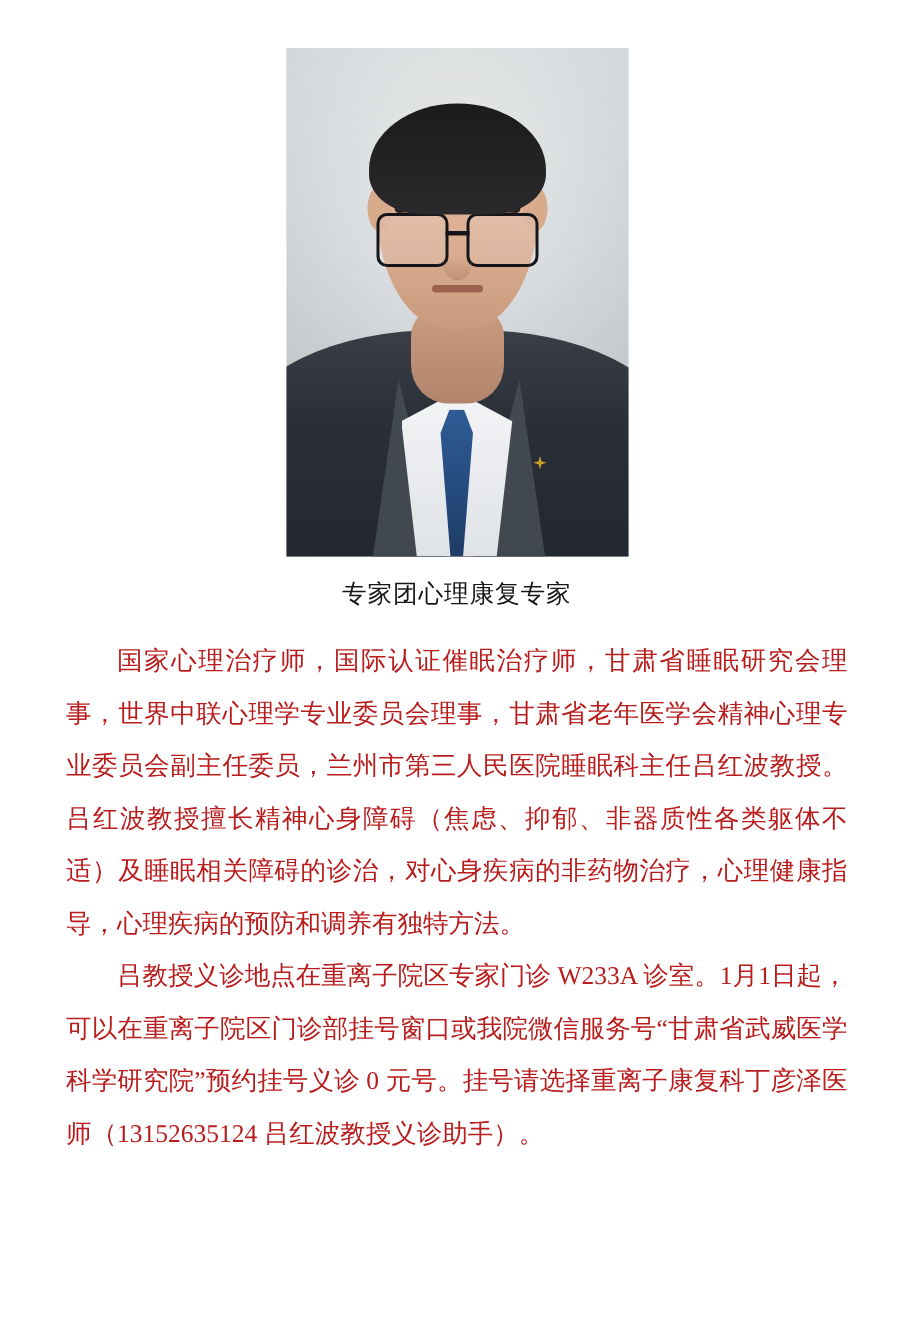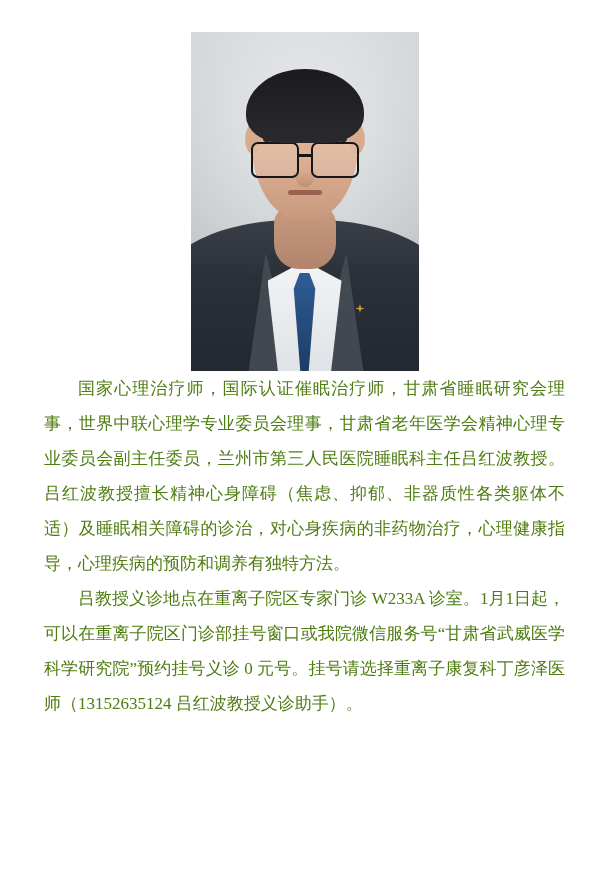--- a/index.html
+++ b/index.html
@@ -195,26 +195,26 @@
     clip-path: polygon(50% 0%, 61% 39%, 100% 50%, 61% 61%, 50% 100%, 39% 61%, 0% 50%, 39% 39%);
   }
   .caption {
     text-align: center;
     font-size: 16.5px;
     margin-top: 14px;
     letter-spacing: 0.5px;
     color: #161616;
   }
   .body-text {
-    margin-top: 0;
+    margin-top: 16px;
     font-size: 17px;
     line-height: 35px;
     text-align: justify;
     text-justify: inter-ideograph;
-    color: #4d7c0f;
+    color: #b91c1c;
   }
   .body-text p {
     margin: 0;
     text-indent: 2em;
   }
 </style>
 </head>
 <body>
 
 <div class="page">
@@ -241,19 +241,20 @@
           <div class="bridge"></div>
         </div>
         <div class="nose"></div>
         <div class="mouth"></div>
       </div>
       <div class="hair"></div>
       <div class="pin"></div>
     </div>
   </div>
 
+  <div class="caption">专家团心理康复专家</div>
 
   <div class="body-text">
     <p>国家心理治疗师，国际认证催眠治疗师，甘肃省睡眠研究会理事，世界中联心理学专业委员会理事，甘肃省老年医学会精神心理专业委员会副主任委员，兰州市第三人民医院睡眠科主任吕红波教授。吕红波教授擅长精神心身障碍（焦虑、抑郁、非器质性各类躯体不适）及睡眠相关障碍的诊治，对心身疾病的非药物治疗，心理健康指导，心理疾病的预防和调养有独特方法。</p>
     <p>吕教授义诊地点在重离子院区专家门诊 W233A 诊室。1月1日起，可以在重离子院区门诊部挂号窗口或我院微信服务号“甘肃省武威医学科学研究院”预约挂号义诊 0 元号。挂号请选择重离子康复科丁彦泽医师（13152635124 吕红波教授义诊助手）。</p>
   </div>
 
 </div>
 
 </body></html>

